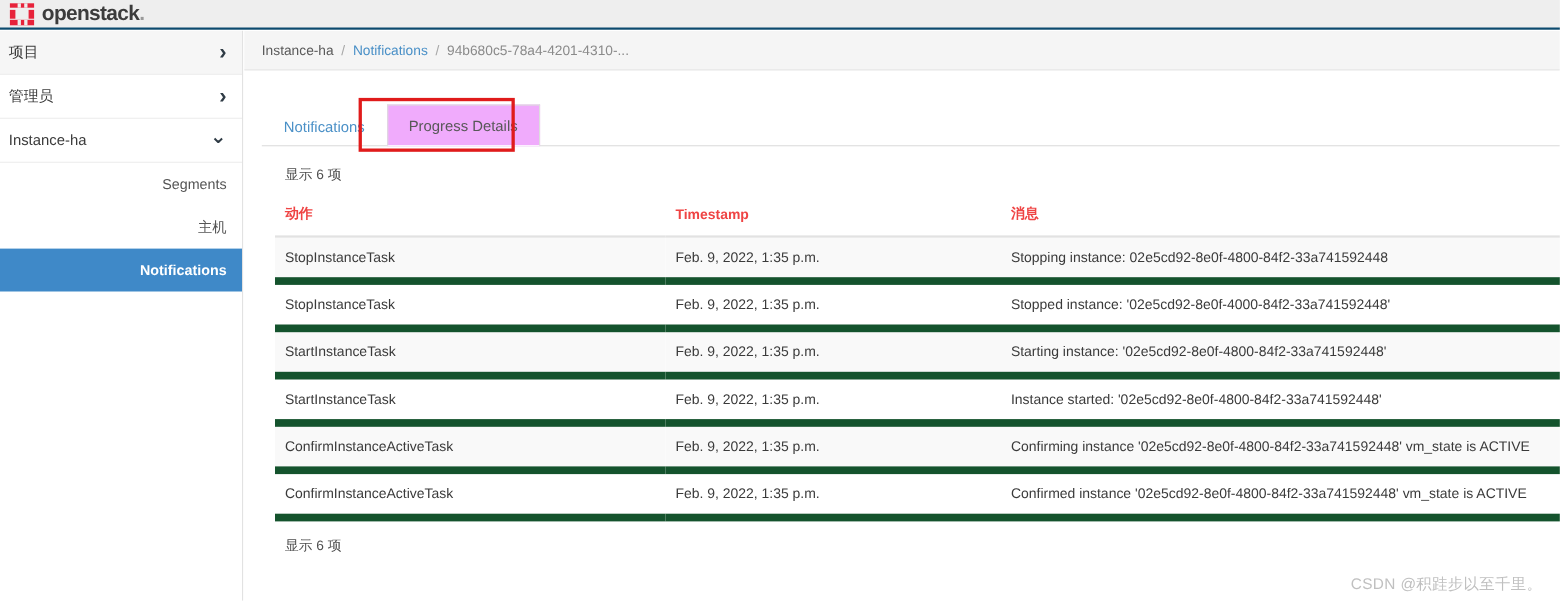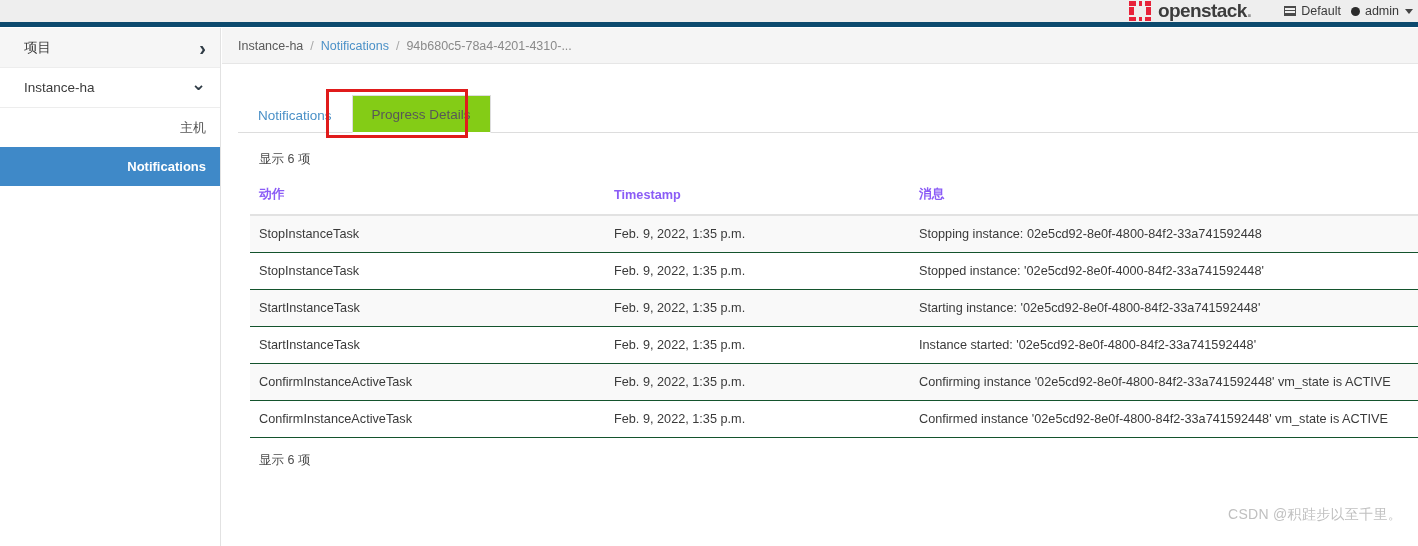--- a/index.html
+++ b/index.html
@@ -11,22 +11,22 @@
     background: #ffffff;
     font-family: "Liberation Sans", "DejaVu Sans", sans-serif;
     -webkit-font-smoothing: antialiased;
   }
 
   
   #topbar {
     position: absolute; left: 0; top: 0;
     width: 1418px; height: 27px;
     background: #eeeeee;
-    border-bottom: 5px solid #0c4a6e;
-    display: flex; align-items: center; justify-content: flex-end;
+    border-bottom: 2px solid #0c4a6e;
+    display: flex; align-items: center;
   }
   #brand {
     display: flex; align-items: center;
     padding-left: 9px;
     height: 100%;
   }
   .os-logo {
     position: relative;
     width: 22px; height: 20px;
     margin-right: 7px;
@@ -92,21 +92,21 @@
   #sidebar {
     position: absolute; left: 0; top: 28px;
     width: 221px; height: 518px;
     background: #ffffff;
     border-right: 1px solid #e2e2e2;
   }
   .nav-group {
     height: 40px;
     display: flex; align-items: center;
     justify-content: space-between;
-    padding: 0 14px 0 24px;
+    padding: 0 14px 0 8px;
     font-size: 13.5px;
     color: #3b3b3b;
     cursor: pointer;
     border-bottom: 1px solid #ededed;
   }
   .nav-group.shaded { background: #f6f6f6; }
   .chev {
     color: #2f3b45; font-size: 14px;
     font-weight: bold; line-height: 1;
   }
@@ -176,21 +176,21 @@
     color: #4a90c7;
     border: 1px solid transparent;
     border-bottom: none;
     position: relative;
     top: 1px;
     background: transparent;
     white-space: nowrap;
   }
   .tab.active {
     color: #585858;
-    background: #84cc16;
+    background: #f0abfc;
     border-color: #dddddd;
     border-bottom: 1px solid #ffffff;
     margin-top: 22px;
   }
   
   #annotation-box {
     position: absolute;
     left: 104px; top: 0px;
     width: 142px; height: 49px;
     border: 3px solid #e01b1b;
@@ -206,47 +206,47 @@
     padding: 18px 0 14px 9px;
   }
   table#progress-table {
     width: 1180px;
     border-collapse: collapse;
     font-size: 12.7px;
   }
   #progress-table th {
     text-align: left;
     font-weight: bold;
-    color: #8b5cf6;
+    color: #ef4444;
     padding: 4px 9px 11px 9px;
     border-bottom: 2px solid #e2e2e2;
     white-space: nowrap;
   }
   #progress-table td {
     padding: 11px 9px;
     color: #3a3a3a;
-    border-bottom: 1px solid #14532d;
+    border-bottom: 7px solid #14532d;
     white-space: nowrap;
   }
   #progress-table tbody tr:nth-child(odd) { background: #f9f9f9; }
   #progress-table tbody tr:nth-child(even){ background: #ffffff; }
   .col-action { width: 355px; }
   .col-time   { width: 305px; }
   .col-msg    { width: auto; }
 
   .footer-count {
     font-size: 12.5px;
     color: #4d4d4d;
     padding: 14px 0 0 9px;
   }
 
   
   #watermark {
     position: absolute;
-    right: 16px; bottom: 22px;
+    right: 16px; bottom: 6px;
     font-size: 14px;
     color: #c0c0c0;
     letter-spacing: 0.3px;
     white-space: nowrap;
     z-index: 20;
   }
 </style>
 </head>
 <body>
 
@@ -258,43 +258,39 @@
       <span class="bar lft"></span>
       <span class="bar rgt"></span>
       <span class="bar notch-l"></span>
       <span class="bar notch-r"></span>
       <span class="bar notch-bl"></span>
       <span class="bar notch-br"></span>
     </span>
     <span id="brand-text"><span>openstack</span><span class="dot">.</span></span>
   </div>
 
-  <div id="ctx-area">
-    <div class="ctx-item">
-      <span class="icon-domain"></span>
-      <span class="ctx-label">Default</span>
-    </div>
-    <div class="ctx-item">
-      <span class="icon-user-dot"></span>
-      <span class="ctx-label">admin</span>
-      <span class="caret-down"></span>
-    </div>
-  </div>
 </div>
 
 <nav id="sidebar">
   <div class="nav-group shaded">
     <span>项目</span>
     <span class="chev right"></span>
   </div>
   <div class="nav-group">
+    <span>管理员</span>
+    <span class="chev right"></span>
+  </div>
+  <div class="nav-group">
     <span>Instance-ha</span>
     <span class="chev down"></span>
   </div>
 
+  <div class="nav-sub">
+    <span>Segments</span>
+  </div>
   <div class="nav-sub">
     <span>主机</span>
   </div>
   <div class="nav-sub active">
     <span>Notifications</span>
   </div>
 </nav>
 
 <main id="main">
 

